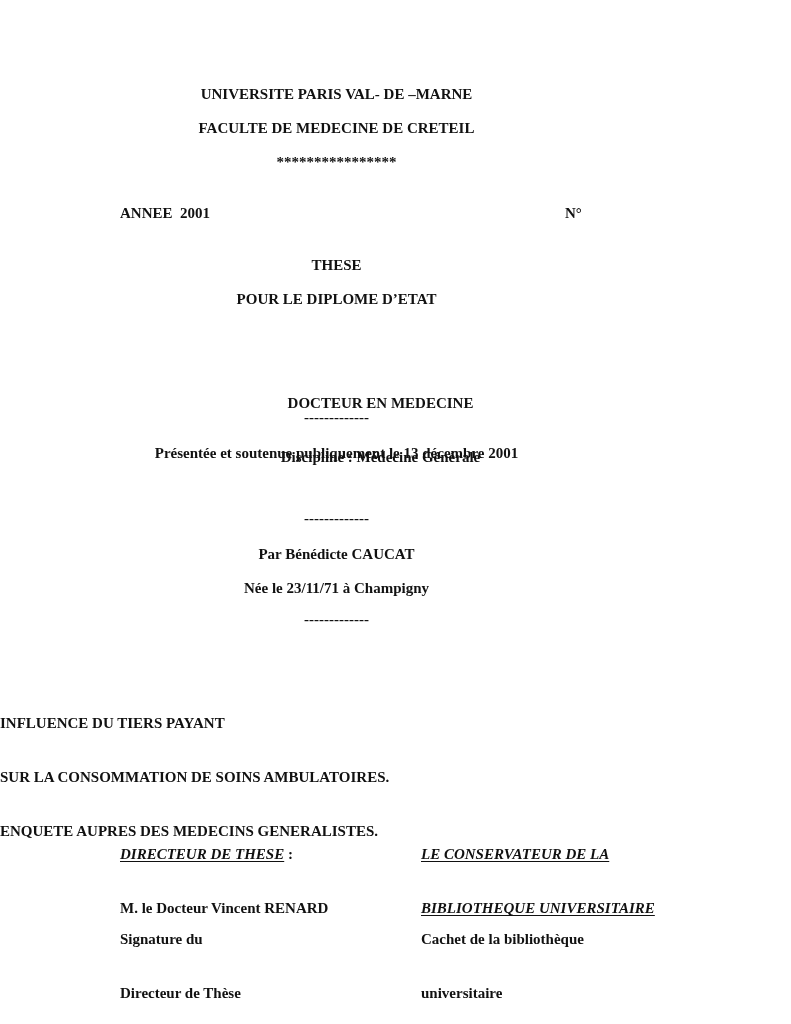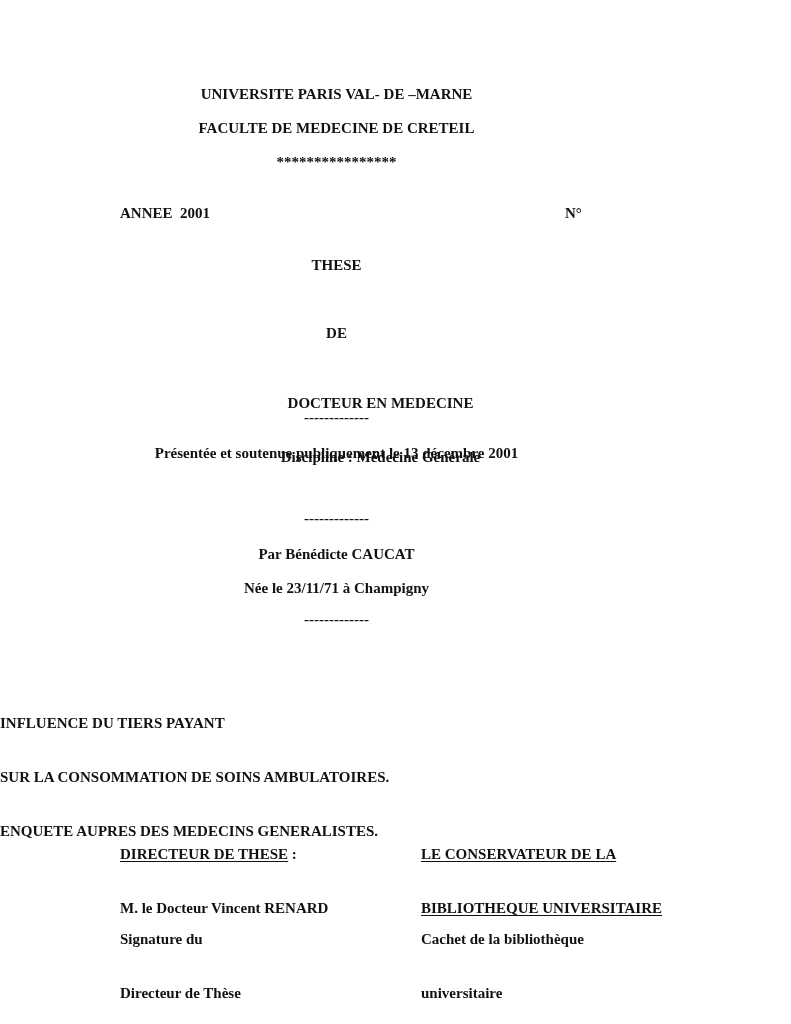--- a/index.html
+++ b/index.html
@@ -47,21 +47,21 @@
     left: 421px;
     line-height: 18px;
     white-space: pre;
   }
   .num-col {
     position: absolute;
     left: 565px;
     line-height: 18px;
     white-space: pre;
   }
-  .u { text-decoration: underline; text-underline-offset: 2px; }
+  .u { text-decoration: underline; text-underline-offset: 2px; font-style: italic; }
   
   .y-univ      { top: 85px; }
   .y-fac       { top: 119px; }
   .y-stars     { top: 153px; }
   .y-annee     { top: 204px; }
   .y-these     { top: 256px; }
   .y-pour      { top: 290px; }
   .y-de        { top: 324px; }
   .y-docteur   { top: 358px; margin-left: 44px; }
   .y-sep1      { top: 408px; }
@@ -81,21 +81,21 @@
 <div class="page">
 
   <div class="line center y-univ">UNIVERSITE PARIS VAL- DE –MARNE</div>
   <div class="line center y-fac">FACULTE DE MEDECINE DE CRETEIL</div>
   <div class="line center y-stars">****************</div>
 
   <div class="left-col y-annee">ANNEE  2001</div>
   <div class="num-col y-annee">N°</div>
 
   <div class="line center y-these">THESE</div>
-  <div class="line center y-de">DE</div>
+  <div class="line center y-pour">POUR LE DIPLOME D’ETAT</div>
   <div class="line center y-docteur">
     <div>DOCTEUR EN MEDECINE</div>
     <div>Discipline : Médecine Générale</div>
   </div>
   <div class="line center y-sep1">-------------</div>
 
   <div class="line center y-present">Présentée et soutenue publiquement le 13 décembre 2001</div>
   <div class="line center y-sep2">-------------</div>
 
   <div class="line center y-par">Par Bénédicte CAUCAT</div>

